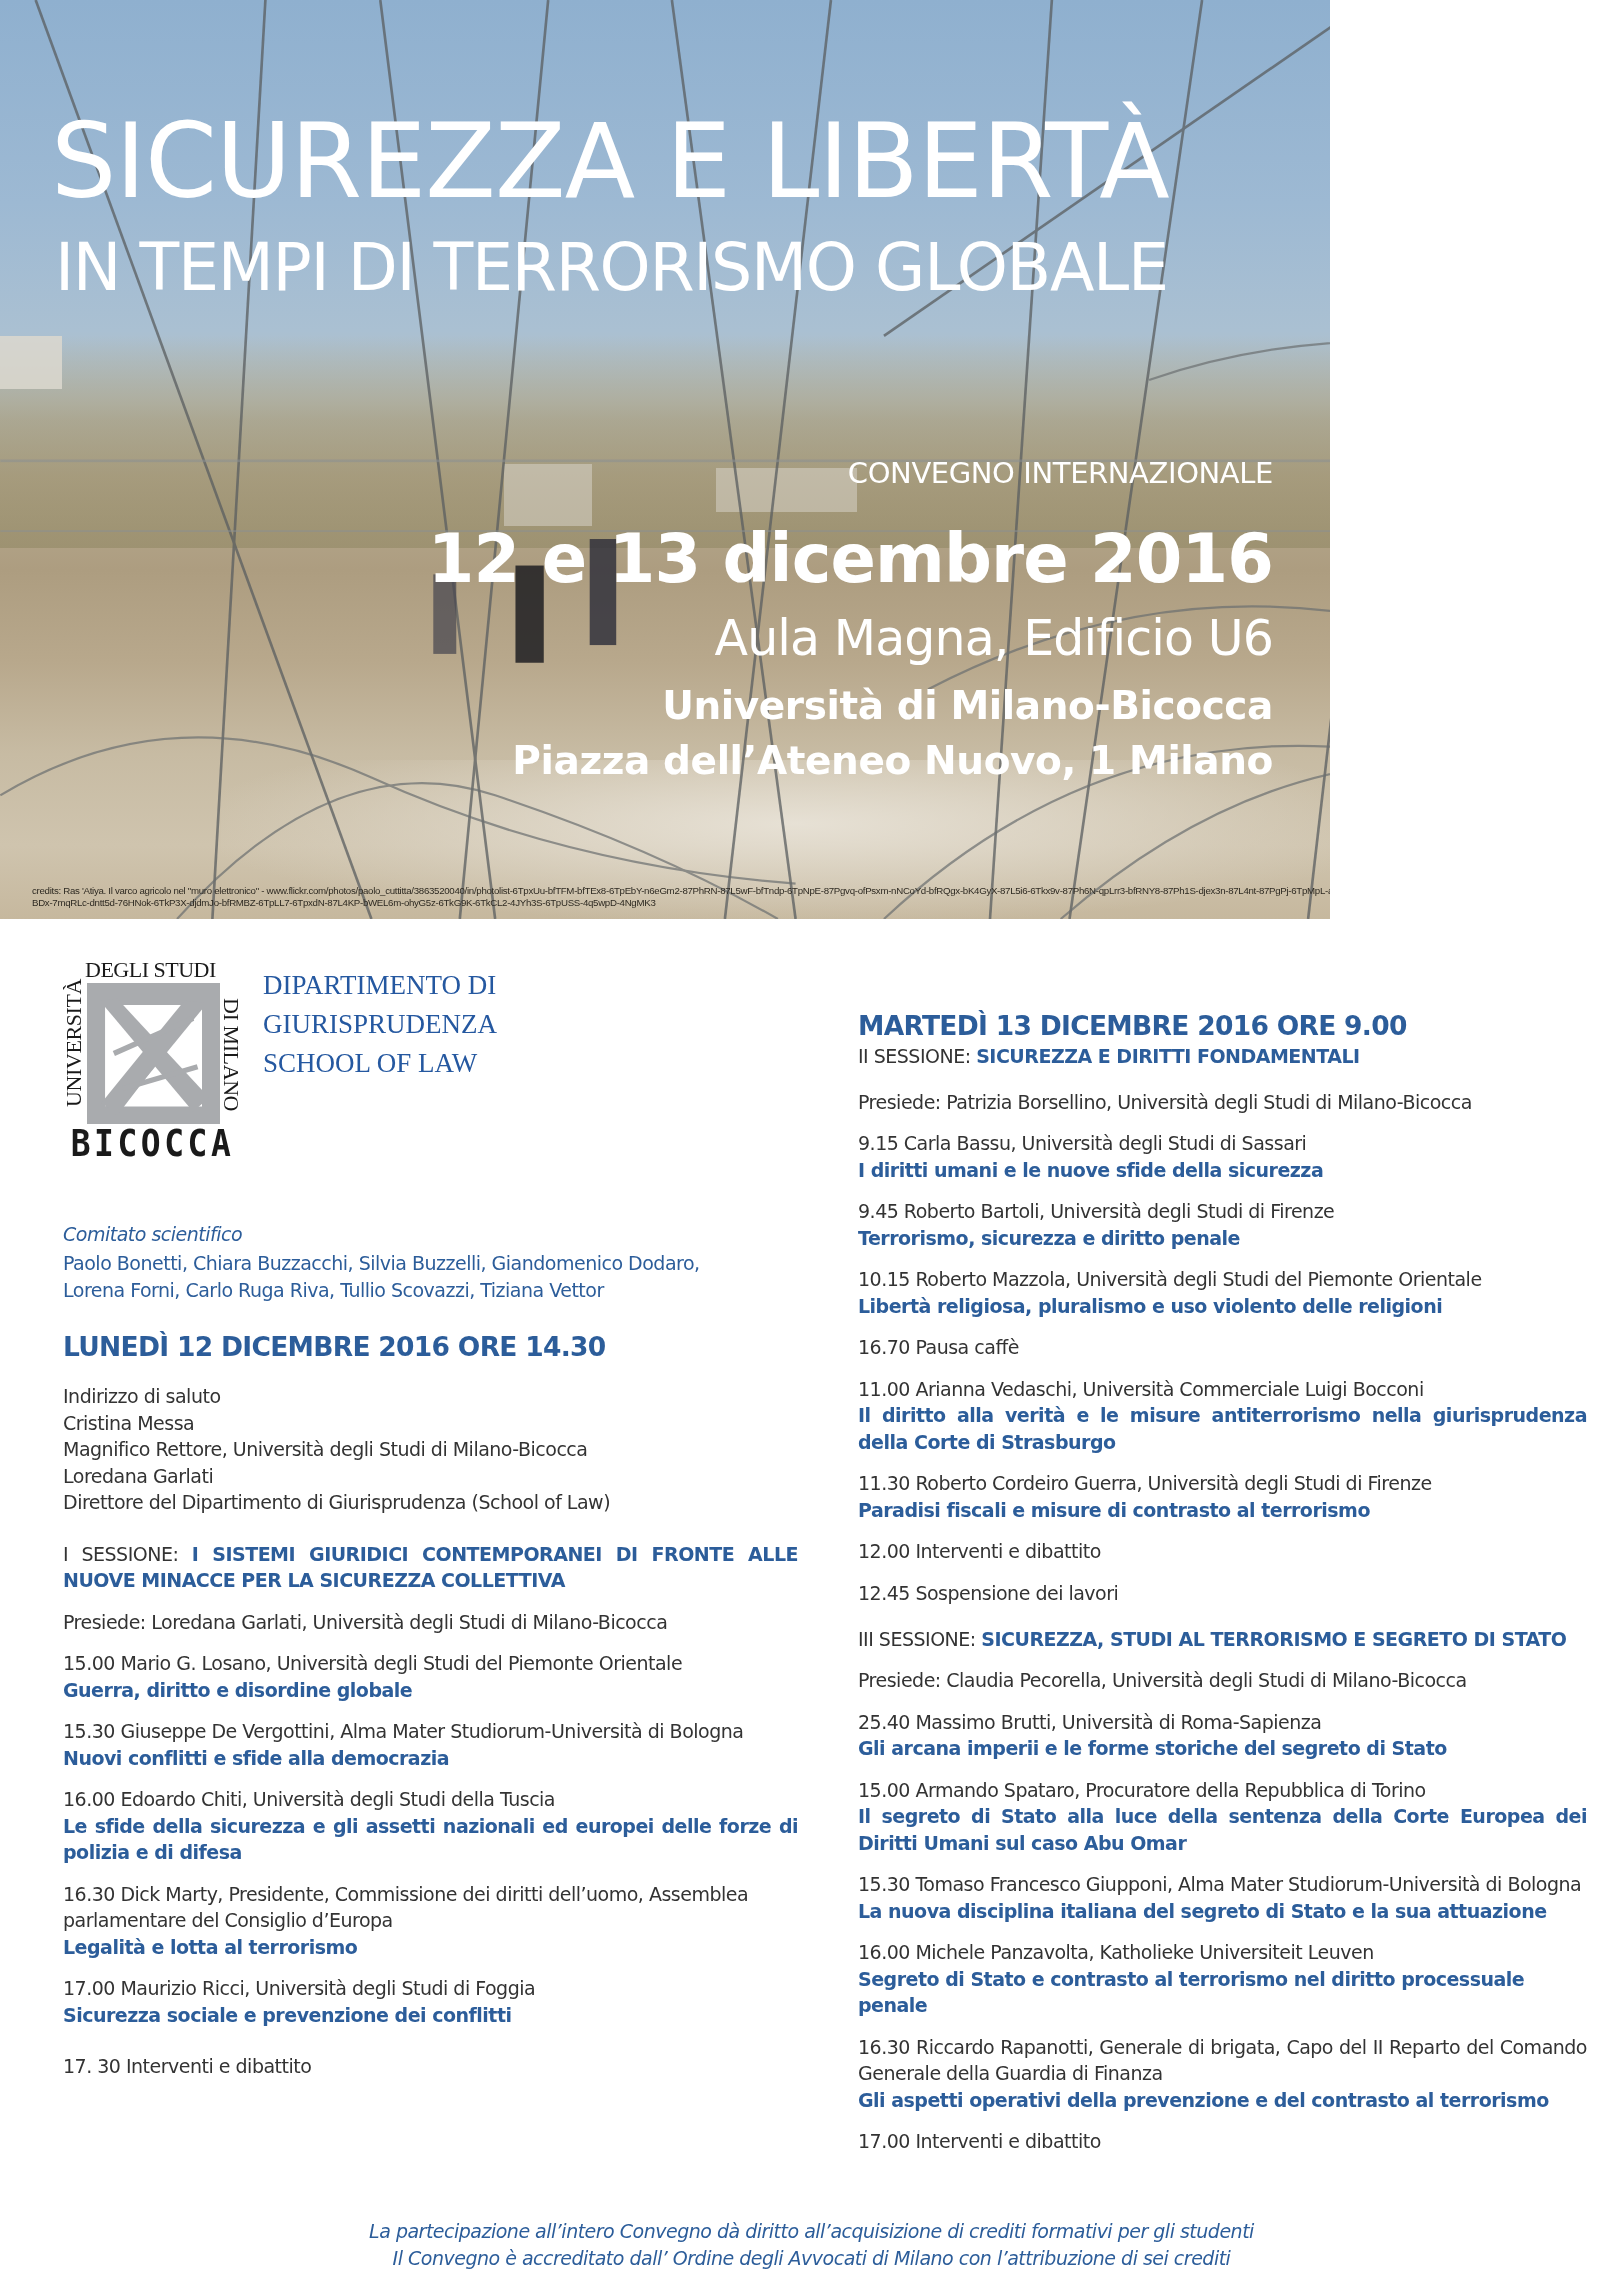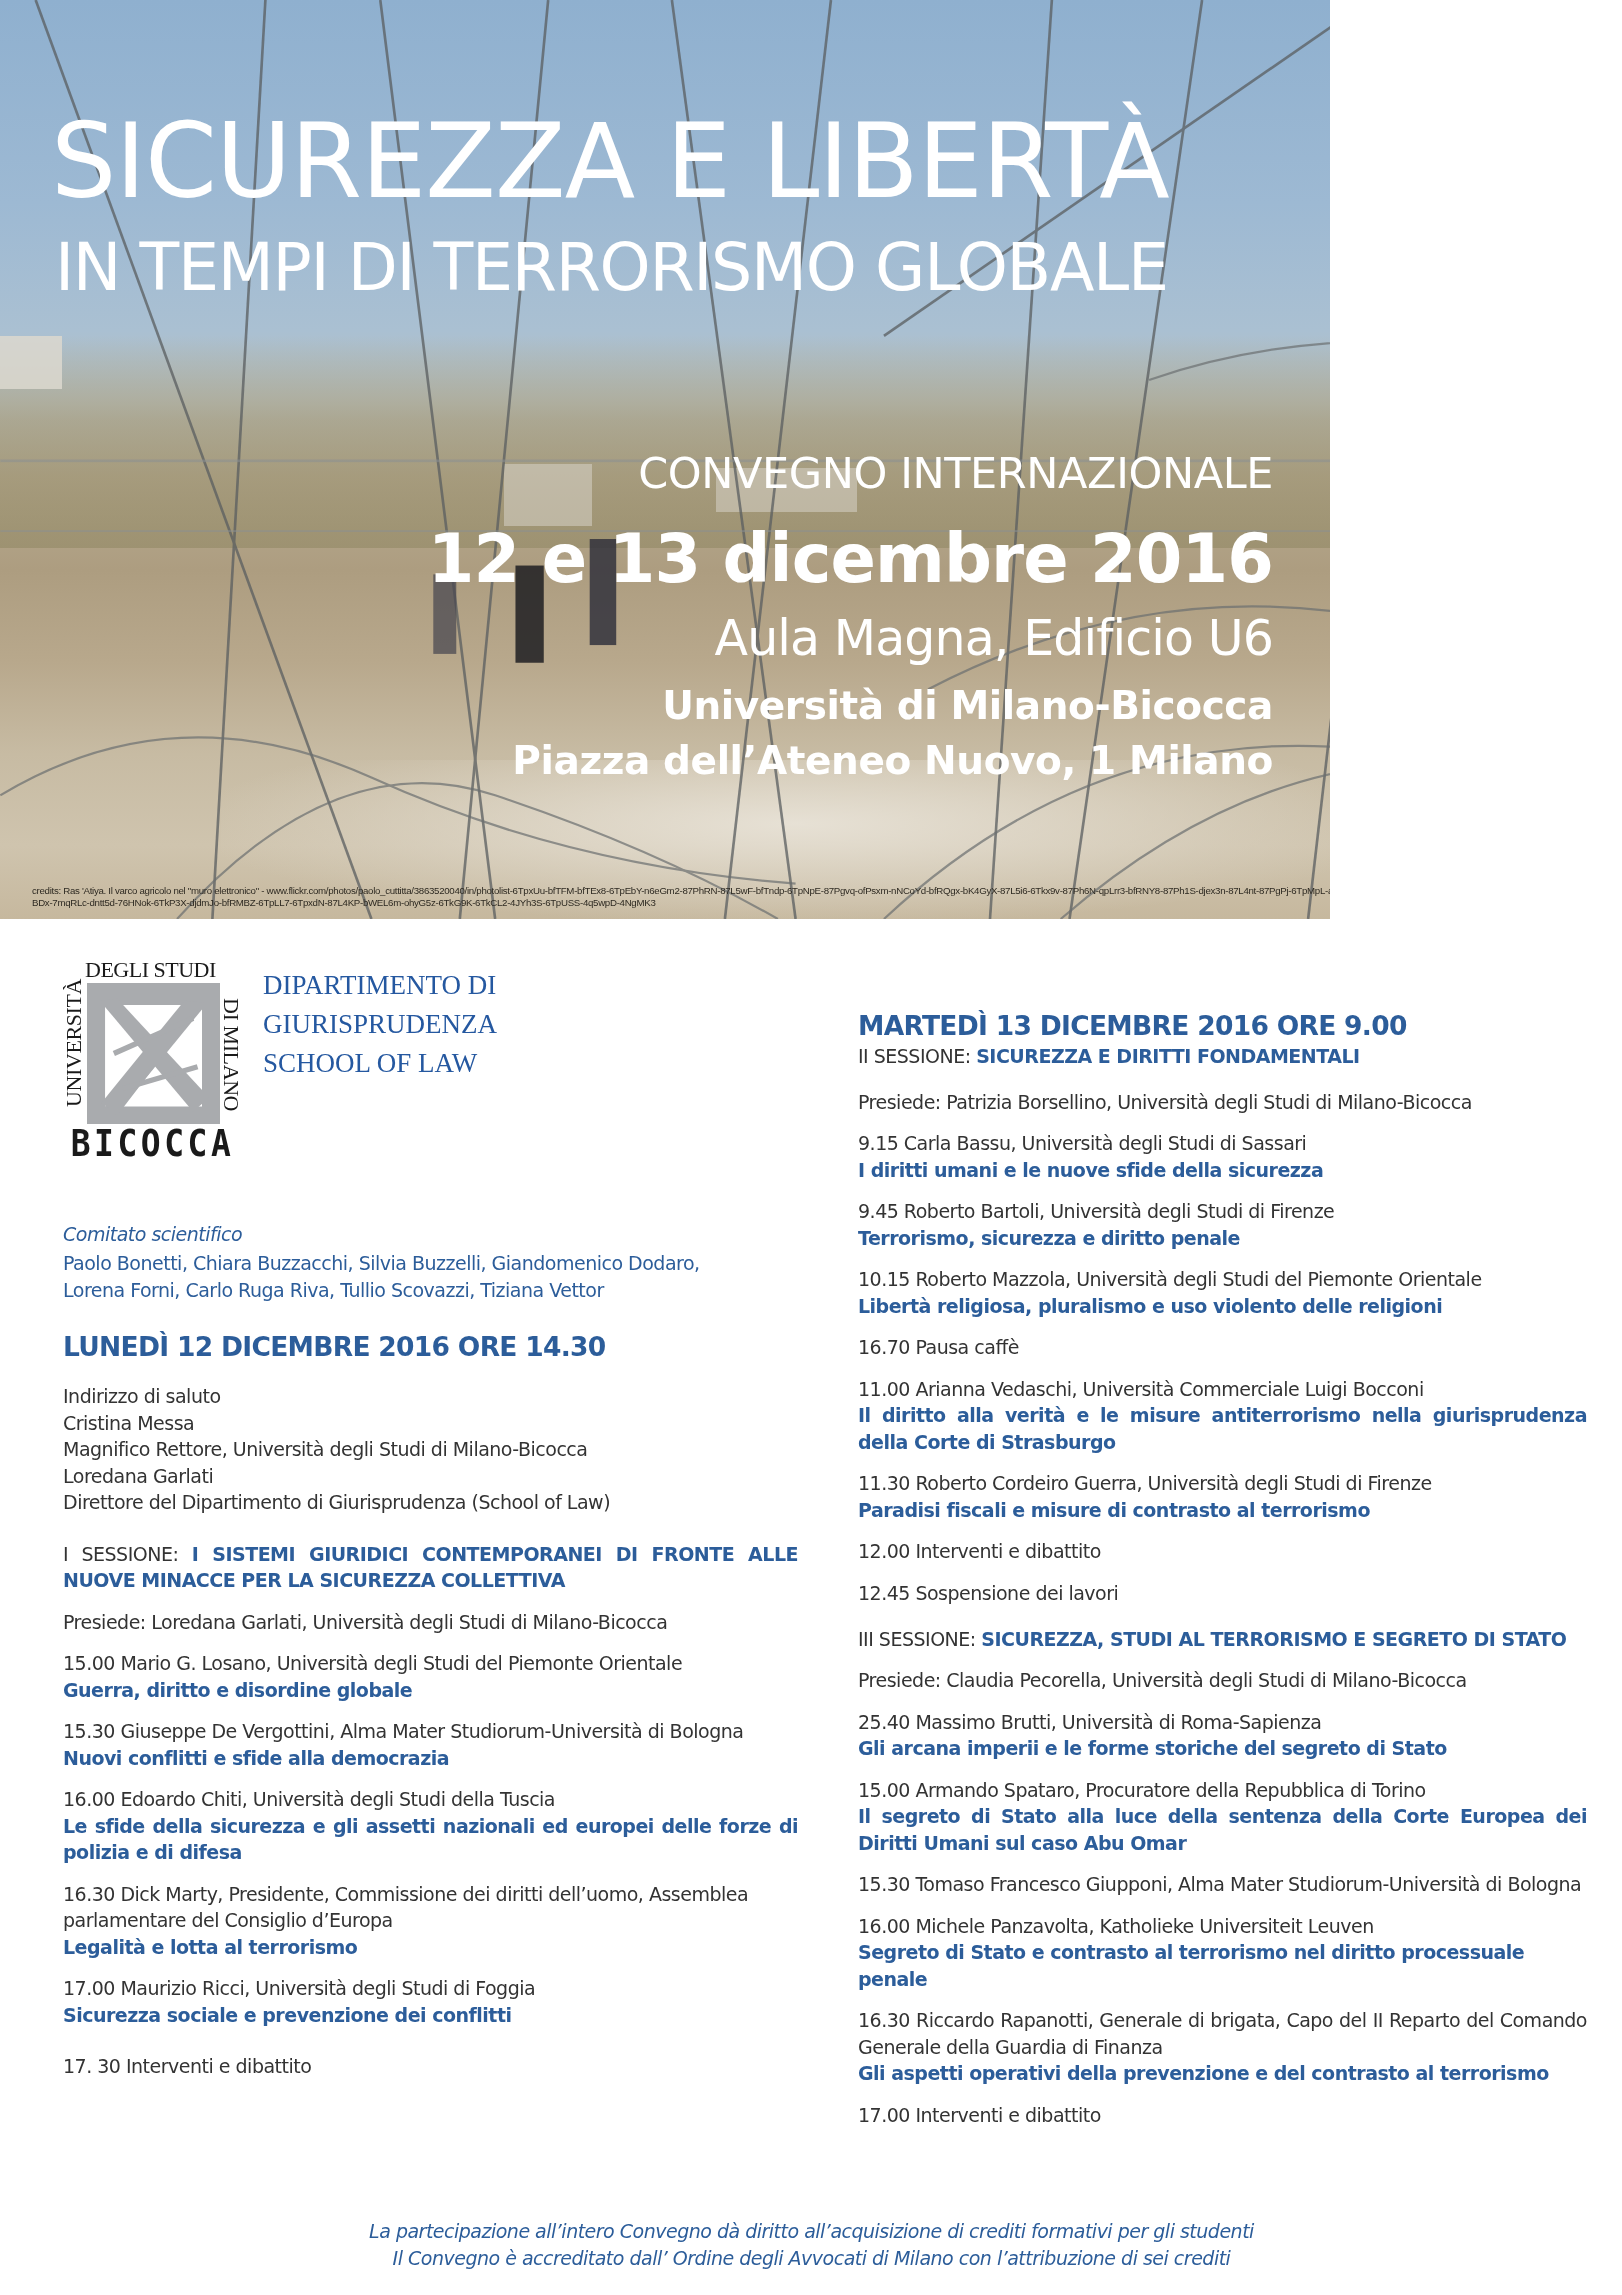--- a/index.html
+++ b/index.html
@@ -31,21 +31,21 @@
   }
   .hero-subtitle {
     position: absolute; left: 55px; top: 228px; width: 1520px;
     color: #ffffff; font-family: "DejaVu Sans", sans-serif;
     font-size: 65px; line-height: 80px; letter-spacing: -1.3px; white-space: nowrap;
   }
   .hero-right {
     position: absolute; right: 57px; text-align: right; color: #ffffff;
     font-family: "DejaVu Sans", sans-serif; white-space: nowrap;
   }
-  .h-convegno { top: 449px; font-size: 43px; line-height: 49px; letter-spacing: -0.4px; }
+  .h-convegno { top: 449px; font-size: 29px; line-height: 49px; letter-spacing: -0.4px; }
   .h-dates { top: 519px; font-size: 67px; line-height: 81px; font-weight: bold; letter-spacing: -0.9px; }
   .h-aula { top: 608px; font-size: 49px; line-height: 62px; font-weight: normal; letter-spacing: -0.9px; }
   .h-univ { top: 681px; font-size: 39px; line-height: 49px; font-weight: bold; letter-spacing: -0.4px; }
   .h-piazza { top: 736px; font-size: 39px; line-height: 49px; font-weight: bold; letter-spacing: -0.4px; }
 
   .credits {
     position: absolute; left: 32px; top: 885px; width: 1582px;
     font-family: "Liberation Sans", sans-serif; font-size: 9.7px; line-height: 11.5px;
     color: #2e2a22; letter-spacing: -0.3px; word-break: break-all;
   }
@@ -280,20 +280,21 @@
   <div class="item">
     <div>25.40 Massimo Brutti, Università di Roma-Sapienza</div>
     <div class="talk">Gli arcana imperii e le forme storiche del segreto di Stato</div>
   </div>
   <div class="item">
     <div>15.00 Armando Spataro, Procuratore della Repubblica di Torino</div>
     <div class="talk justify">Il segreto di Stato alla luce della sentenza della Corte Europea dei Diritti Umani sul caso Abu Omar</div>
   </div>
   <div class="item">
     <div class="justify">15.30 Tomaso Francesco Giupponi, Alma Mater Studiorum-Università di Bologna</div>
+    <div class="talk">La nuova disciplina italiana del segreto di Stato e la sua attuazione</div>
   </div>
   <div class="item">
     <div>16.00 Michele Panzavolta, Katholieke Universiteit Leuven</div>
     <div class="talk">Segreto di Stato e contrasto al terrorismo nel diritto processuale penale</div>
   </div>
   <div class="item">
     <div class="justify">16.30 Riccardo Rapanotti, Generale di brigata, Capo del II Reparto del Comando Generale della Guardia di Finanza</div>
     <div class="talk">Gli aspetti operativi della prevenzione e del contrasto al terrorismo</div>
   </div>
 

